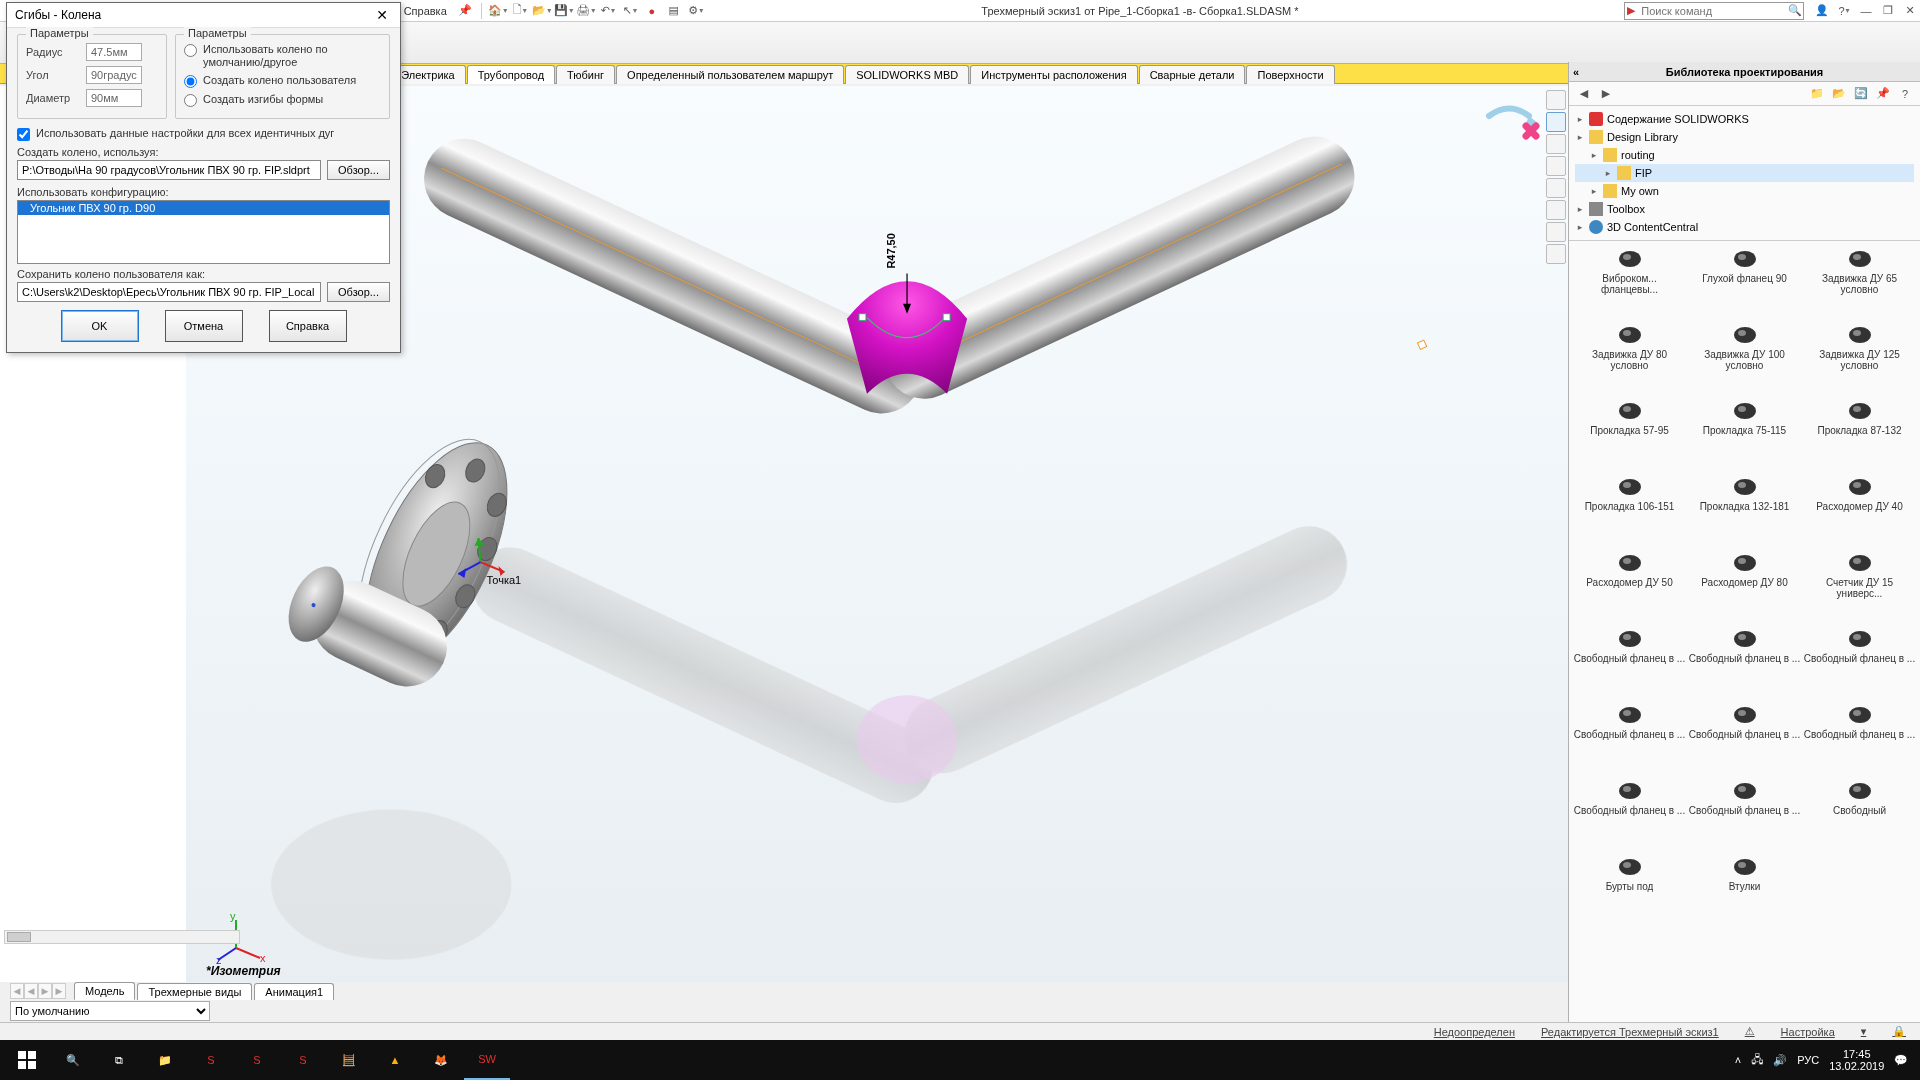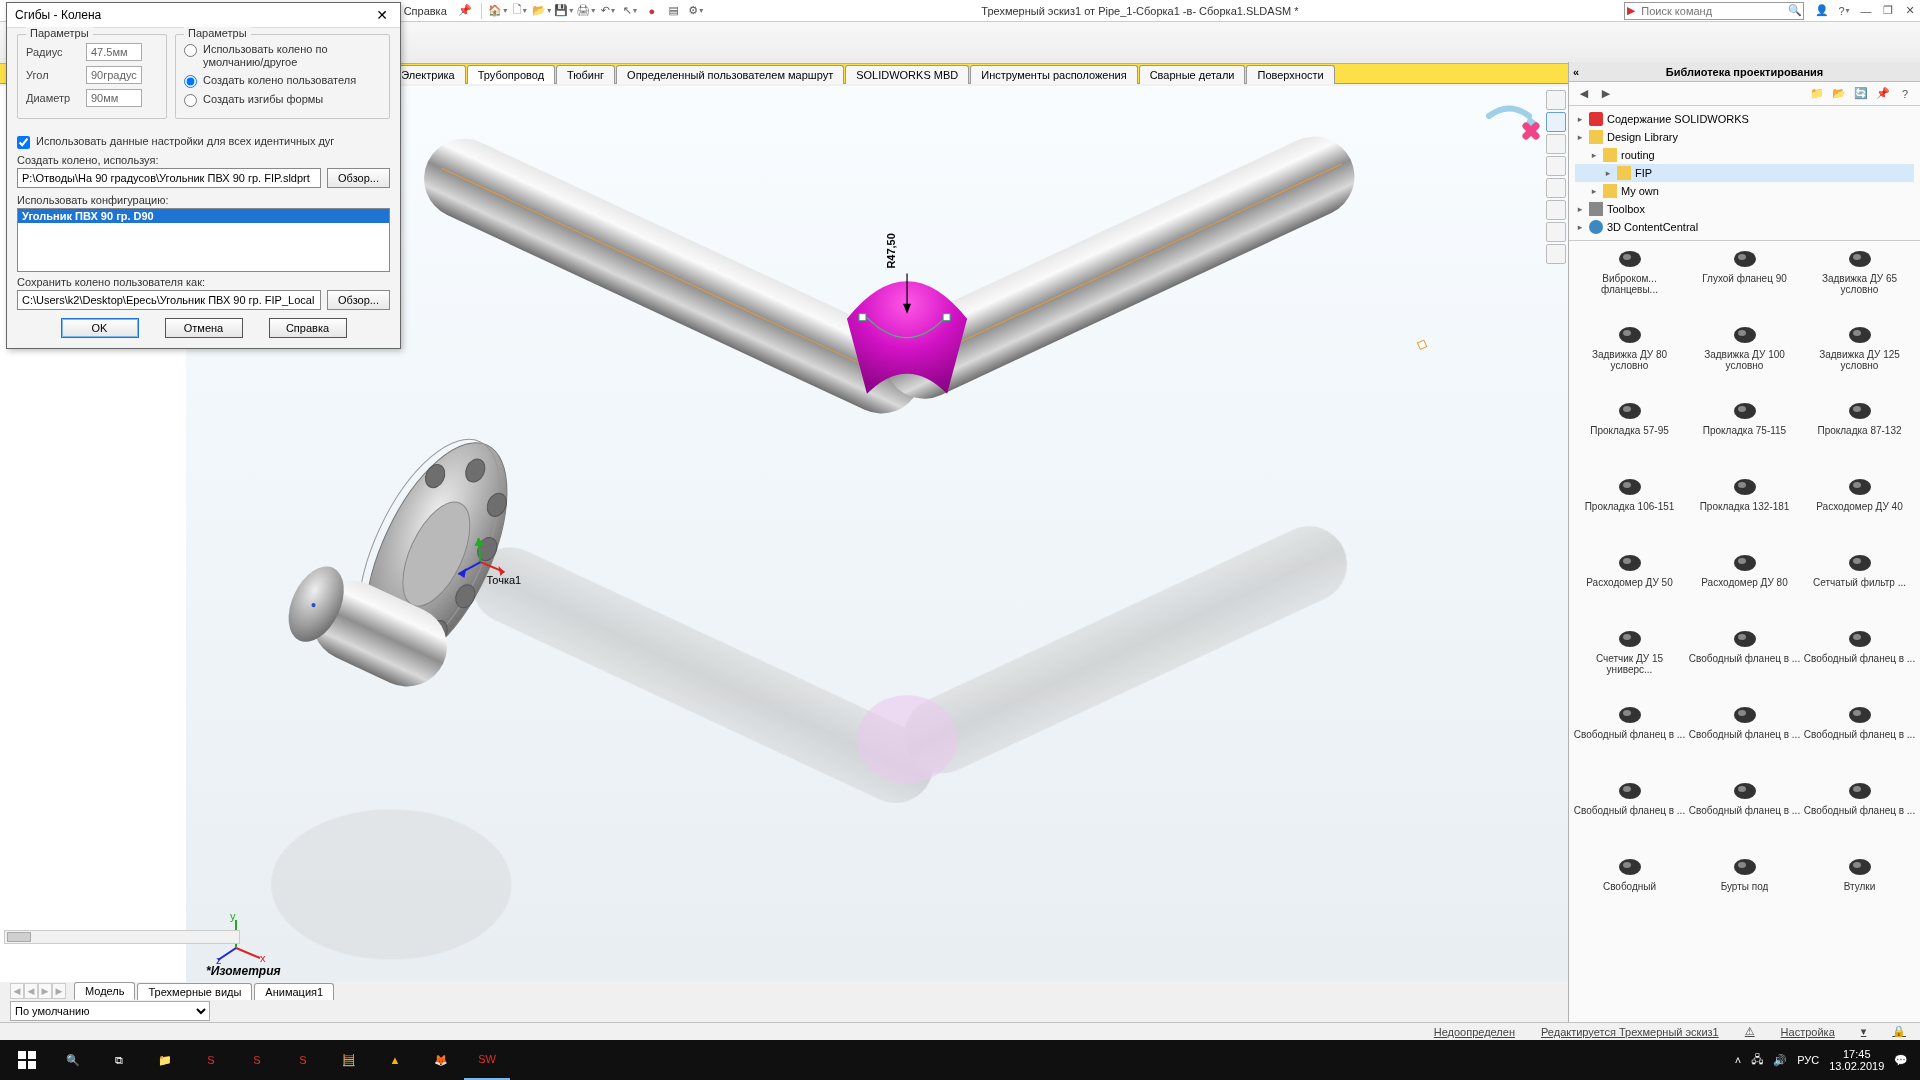--- a/index.html
+++ b/index.html
@@ -30,39 +30,39 @@
 .hud-toolbar { position: absolute; top: 90px; left: 540px; height: 26px; background: rgba(240,240,240,0.95); border: 1px solid #bbb; border-radius: 3px; display: flex; align-items: center; padding: 2px 4px; gap: 2px; }
 .hud-toolbar .hud-btn { width: 20px; height: 20px; display: inline-flex; align-items: center; justify-content: center; color: #444; }
 .hud-toolbar .hud-sep { width: 1px; height: 16px; background: #bbb; margin: 0 2px; }
 
 
 .dialog { position: absolute; left: 6px; top: 2px; width: 395px; background: #f4f4f4; border: 1px solid #666; box-shadow: 2px 2px 6px rgba(0,0,0,0.25); z-index: 50; }
 .dialog .titlebar { display: flex; align-items: center; justify-content: space-between; padding: 4px 8px; background: #fff; border-bottom: 1px solid #ddd; }
 .dialog .titlebar .title { font-size: 12px; }
 .dialog .titlebar .close { width: 20px; text-align: center; font-size: 14px; cursor: pointer; }
 .dialog .body { padding: 6px 10px 10px; }
-.dialog .group { border: 1px solid #c8c8c8; border-radius: 2px; padding: 8px 8px 6px; margin-bottom: 16px; position: relative; }
+.dialog .group { border: 1px solid #c8c8c8; border-radius: 2px; padding: 8px 8px 6px; margin-bottom: 8px; position: relative; }
 .dialog .group .legend { position: absolute; top: -8px; left: 8px; background: #f4f4f4; padding: 0 4px; color: #333; }
 .dialog .param-row { display: flex; align-items: center; gap: 6px; margin-bottom: 5px; }
 .dialog .param-row label { width: 54px; color: #444; }
 .dialog .param-row input[type=text] { width: 56px; height: 18px; border: 1px solid #aaa; padding: 0 4px; color: #666; font-size: 11px; }
 .dialog .cols { display: flex; gap: 8px; }
 .dialog .cols .left { width: 150px; }
 .dialog .cols .right { flex: 1; }
 .dialog .radio-row, .dialog .check-row { display: flex; align-items: flex-start; gap: 6px; margin-bottom: 5px; color: #333; line-height: 13px; }
 .dialog .check-row input, .dialog .radio-row input { margin-top: 1px; }
 .dialog .field-label { margin: 4px 0 2px; color: #333; }
 .dialog .path-row { display: flex; gap: 6px; margin-bottom: 6px; }
 .dialog .path-row input { flex: 1; height: 20px; border: 1px solid #888; background: #fff; padding: 0 4px; font-size: 11px; }
 .dialog .browse-btn { height: 20px; padding: 0 10px; border: 1px solid #888; background: linear-gradient(#fefefe,#e8e8e8); }
 .dialog .listbox { width: 100%; height: 64px; border: 1px solid #888; background: #fff; overflow: auto; }
-.dialog .listbox .item { padding: 1px 4px; font-weight: bold; }
+.dialog .listbox .item { padding: 1px 12px; }
 .dialog .listbox .item.selected { background: #1e74d2; color: #fff; }
 .dialog .btn-row { display: flex; justify-content: center; gap: 26px; margin-top: 8px; }
-.dialog .btn { width: 78px; height: 20px; border: 1px solid #555; background: linear-gradient(#fefefe,#e6e6e6); cursor: pointer; }
+.dialog .btn { width: 78px; height: 32px; border: 1px solid #555; background: linear-gradient(#fefefe,#e6e6e6); cursor: pointer; }
 .dialog .btn.default { border: 1px solid #1e74d2; box-shadow: 0 0 0 1px #7fb8ef inset; }
 
 
 .gfx { position: absolute; left: 186px; top: 86px; right: 352px; bottom: 63px; background: linear-gradient(#f8fcff,#eef4f8 60%,#e9eef2); overflow: hidden; }
 .gfx-left-scrollbar { position: absolute; left: 0; top: 86px; width: 186px; bottom: 63px; background: #fff; }
 .gfx .triad { position: absolute; left: 30px; bottom: 18px; width: 50px; height: 50px; }
 .gfx .triad-label { position: absolute; left: 20px; bottom: 4px; font-style: italic; font-weight: bold; font-size: 12px; color: #000; }
 .right-vtb { position: absolute; right: 352px; top: 90px; width: 22px; display: flex; flex-direction: column; gap: 2px; }
 .right-vtb .vbtn { width: 20px; height: 20px; border: 1px solid #bbb; background: #f4f4f4; border-radius: 2px; }
 
@@ -500,29 +500,20 @@
           <div class="cap">Расходомер ДУ 50</div>
         </div>
         <div class="cell">
           <div class="thumb">
             <svg width="28" height="22">
               <ellipse cx="14" cy="11" rx="11" ry="8" fill="#333"></ellipse>
               <ellipse cx="11" cy="9" rx="4" ry="3" fill="#888"></ellipse>
             </svg>
           </div>
           <div class="cap">Расходомер ДУ 80</div>
-        </div>
-        <div class="cell">
-          <div class="thumb">
-            <svg width="28" height="22">
-              <ellipse cx="14" cy="11" rx="11" ry="8" fill="#333"></ellipse>
-              <ellipse cx="11" cy="9" rx="4" ry="3" fill="#888"></ellipse>
-            </svg>
-          </div>
-          <div class="cap">Сетчатый фильтр ...</div>
         </div>
         <div class="cell">
           <div class="thumb">
             <svg width="28" height="22">
               <ellipse cx="14" cy="11" rx="11" ry="8" fill="#333"></ellipse>
               <ellipse cx="11" cy="9" rx="4" ry="3" fill="#888"></ellipse>
             </svg>
           </div>
           <div class="cap">Счетчик ДУ 15 универс...</div>
         </div>

